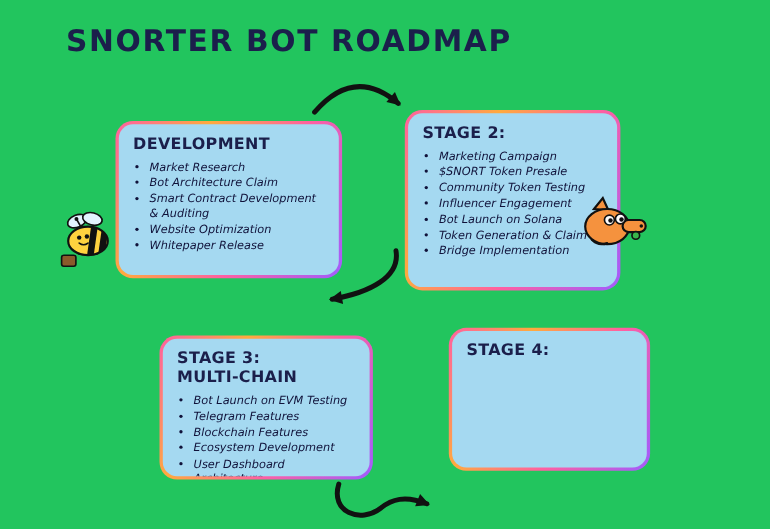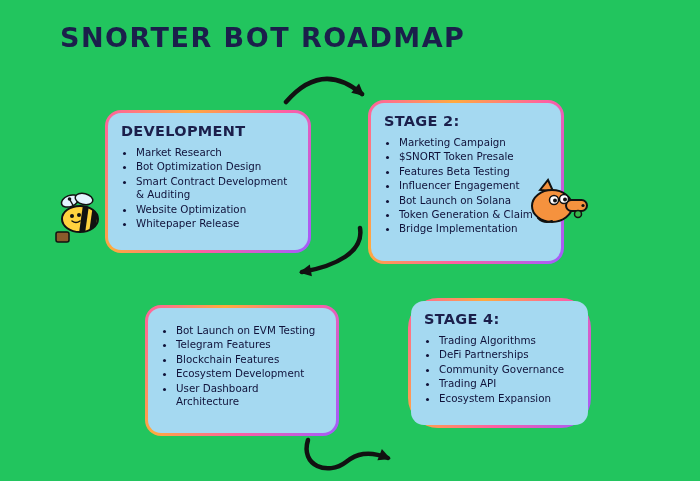--- a/index.html
+++ b/index.html
@@ -32,33 +32,34 @@
     border-radius: 13px;
     padding: 10px 13px;
     width: 100%;
     height: 100%;
     box-sizing: border-box;
     overflow: hidden;
   }
   .stage1 { left: 105px; top: 110px; width: 200px; height: 137px; }
   .stage2 { left: 368px; top: 100px; width: 190px; height: 158px; }
   .stage3 { left: 145px; top: 305px; width: 188px; height: 125px; }
-  .stage4 { left: 408px; top: 298px; width: 177px; height: 124px; border-radius: 30px; }
+  .stage4 { left: 408px; top: 298px; width: 177px; height: 124px; }
   .stage-title {
     font-size: 14.5px;
     font-weight: 800;
     color: #1B1F4B;
     line-height: 1.18;
     letter-spacing: 0.3px;
   }
   .stage-title span { display: block; }
   ul.items {
     margin: 6px 0 0;
     padding-left: 15px;
     list-style: disc;
+    font-style: italic;
   }
   ul.items li {
     font-size: 10.3px;
     color: #10123A;
     margin: 1px 0;
     line-height: 1.3;
   }
   .arrow, .mascot { position: absolute; }
 </style>
 </head>
@@ -127,65 +128,62 @@
     <path d="M12,42 Q 18,48 26,45" fill="none" stroke="#111" stroke-width="2" stroke-linecap="round"></path>
   </svg>
 
   <div class="card stage1">
     <div class="card-inner">
       <div class="stage-title">
         <span>DEVELOPMENT</span>
       </div>
       <ul class="items">
         <li>Market Research</li>
-        <li>Bot Optimization Design</li>
+        <li>Bot Architecture Claim</li>
         <li>Smart Contract Development &amp; Auditing</li>
         <li>Website Optimization</li>
         <li>Whitepaper Release</li>
       </ul>
     </div>
   </div>
 
   <div class="card stage2">
     <div class="card-inner">
       <div class="stage-title">
         <span>STAGE 2:</span>
       </div>
       <ul class="items">
         <li>Marketing Campaign</li>
         <li>$SNORT Token Presale</li>
-        <li>Features Beta Testing</li>
+        <li>Community Token Testing</li>
         <li>Influencer Engagement</li>
         <li>Bot Launch on Solana</li>
         <li>Token Generation &amp; Claim</li>
         <li>Bridge Implementation</li>
       </ul>
     </div>
   </div>
 
   <div class="card stage3">
     <div class="card-inner">
+      <div class="stage-title">
+        <span>STAGE 3:</span>
+        <span>MULTI-CHAIN</span>
+      </div>
       <ul class="items">
         <li>Bot Launch on EVM Testing</li>
         <li>Telegram Features</li>
         <li>Blockchain Features</li>
         <li>Ecosystem Development</li>
         <li>User Dashboard Architecture</li>
       </ul>
     </div>
   </div>
 
   <div class="card stage4">
     <div class="card-inner">
       <div class="stage-title">
         <span>STAGE 4:</span>
       </div>
-      <ul class="items">
-        <li>Trading Algorithms</li>
-        <li>DeFi Partnerships</li>
-        <li>Community Governance</li>
-        <li>Trading API</li>
-        <li>Ecosystem Expansion</li>
-      </ul>
     </div>
   </div>
 
 </div>
 
 </body></html>

